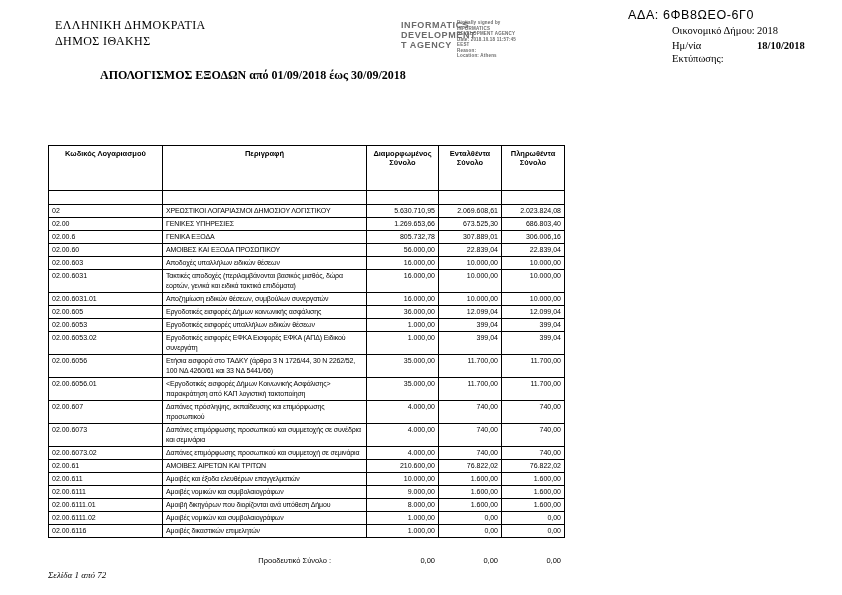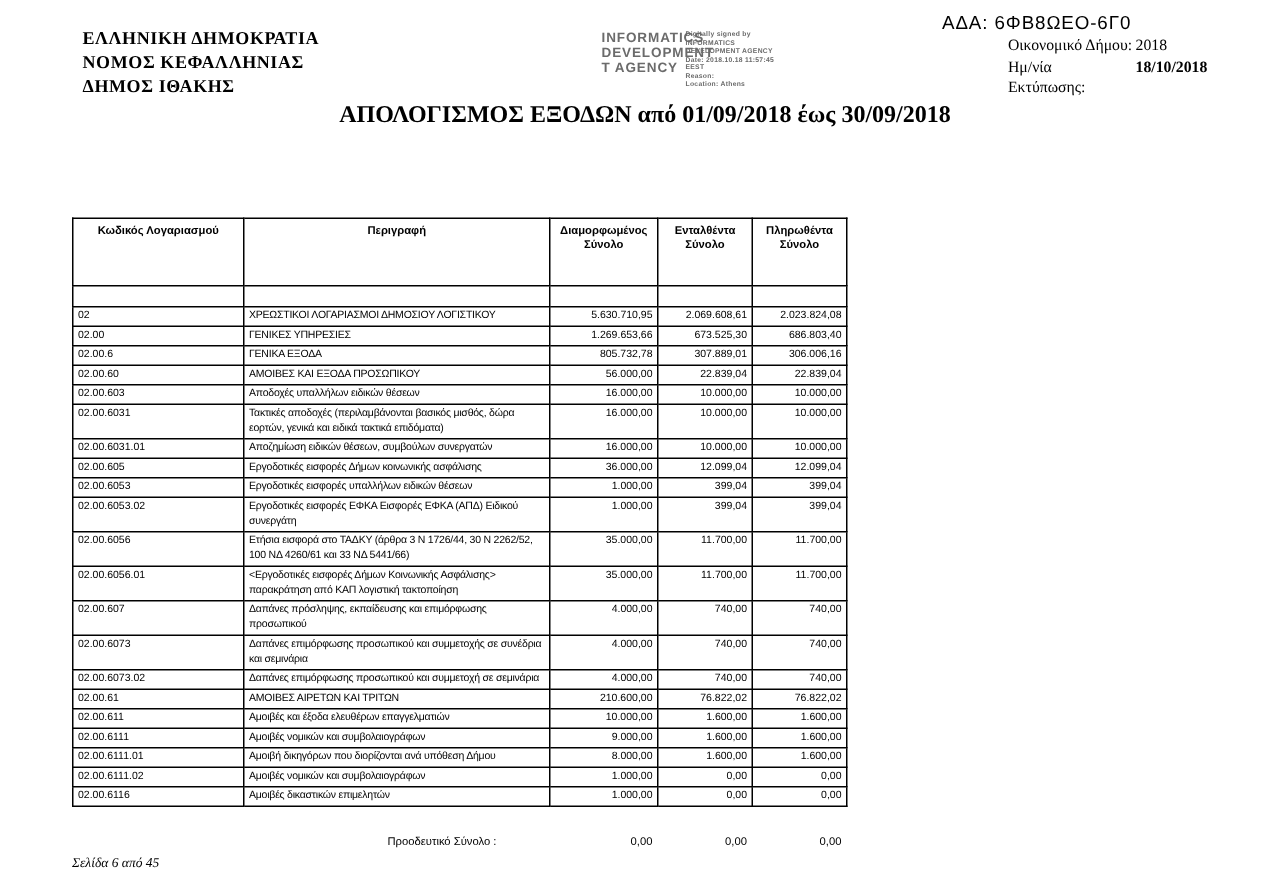--- a/index.html
+++ b/index.html
@@ -3,41 +3,41 @@
 <meta charset="utf-8">
 <style>
   html,body{margin:0;padding:0;}
   body{
     width:842px;height:595px;background:#ffffff;position:relative;
     font-family:"Liberation Sans",sans-serif;color:#000;overflow:hidden;
   }
   .abs{position:absolute;}
 
   
-  #org{left:55px;top:17px;font-family:"Liberation Serif",serif;font-weight:bold;
+  #org{left:55px;top:17px;font-family:"Liberation Serif",serif;font-weight:normal;
        font-size:12px;line-height:16px;letter-spacing:0.4px;}
 
   
   #stamp{left:401px;top:20px;color:#6b6b6b;font-weight:bold;font-size:9px;
          line-height:10px;letter-spacing:0.6px;}
   #stamp-details{left:457px;top:20px;color:#6b6b6b;font-weight:bold;
                  font-size:4.5px;line-height:5.5px;letter-spacing:0.2px;}
 
   
   #ada{left:628px;top:8px;font-size:12.5px;letter-spacing:0.6px;}
   .meta-line{font-family:"Liberation Serif",serif;font-size:10.5px;}
   #meta-year-label{left:672px;top:25px;}
   #meta-year-value{left:757px;top:25px;font-weight:normal;}
   #meta-date-label{left:672px;top:40px;}
   #meta-date-value{left:757px;top:40px;font-weight:bold;}
   #meta-print-label{left:672px;top:53px;}
 
   
-  #title{left:100px;top:68px;width:660px;text-align:center;
-         font-family:"Liberation Serif",serif;font-weight:bold;font-size:16px;}
+  #title{left:100px;top:68px;width:660px;
+         font-family:"Liberation Serif",serif;font-weight:bold;font-size:12px;}
 
   
   #table-wrap{left:48px;top:145px;width:517px;}
   table{border-collapse:collapse;table-layout:fixed;width:516px;}
   th,td{border:1px solid #000;vertical-align:top;overflow:hidden;}
   th{font-size:7.5px;font-weight:bold;text-align:center;height:40px;
      padding:3px 2px 1px 2px;line-height:9px;}
   tr.spacer-row td{height:11px;}
   tbody td{font-size:7px;line-height:10px;padding:1px 3px;}
   td.code{text-align:left;}
@@ -51,21 +51,20 @@
 
   
   #page-footer{left:48px;top:570px;font-family:"Liberation Serif",serif;
                font-style:italic;font-size:9px;}
 </style>
 </head>
 <body>
 
 <div class="abs" id="org">
   <div>ΕΛΛΗΝΙΚΗ ΔΗΜΟΚΡΑΤΙΑ</div>
-  <div>ΝΟΜΟΣ ΚΕΦΑΛΛΗΝΙΑΣ</div>
   <div>ΔΗΜΟΣ ΙΘΑΚΗΣ</div>
 </div>
 
 <div class="abs" id="stamp">
   <div>INFORMATICS</div>
   <div>DEVELOPMENT</div>
   <div>T AGENCY</div>
 </div>
 <div class="abs" id="stamp-details">
   <div>Digitally signed by</div>
@@ -279,13 +278,13 @@
       <td></td>
       <td class="label">Προοδευτικό Σύνολο :</td>
       <td class="num">0,00</td>
       <td class="num">0,00</td>
       <td class="num">0,00</td>
     </tr>
   </tbody>
     </table>
 </div>
 
-<div class="abs" id="page-footer">Σελίδα 6 από 45</div>
+<div class="abs" id="page-footer">Σελίδα 1 από 72</div>
 
 </body></html>

